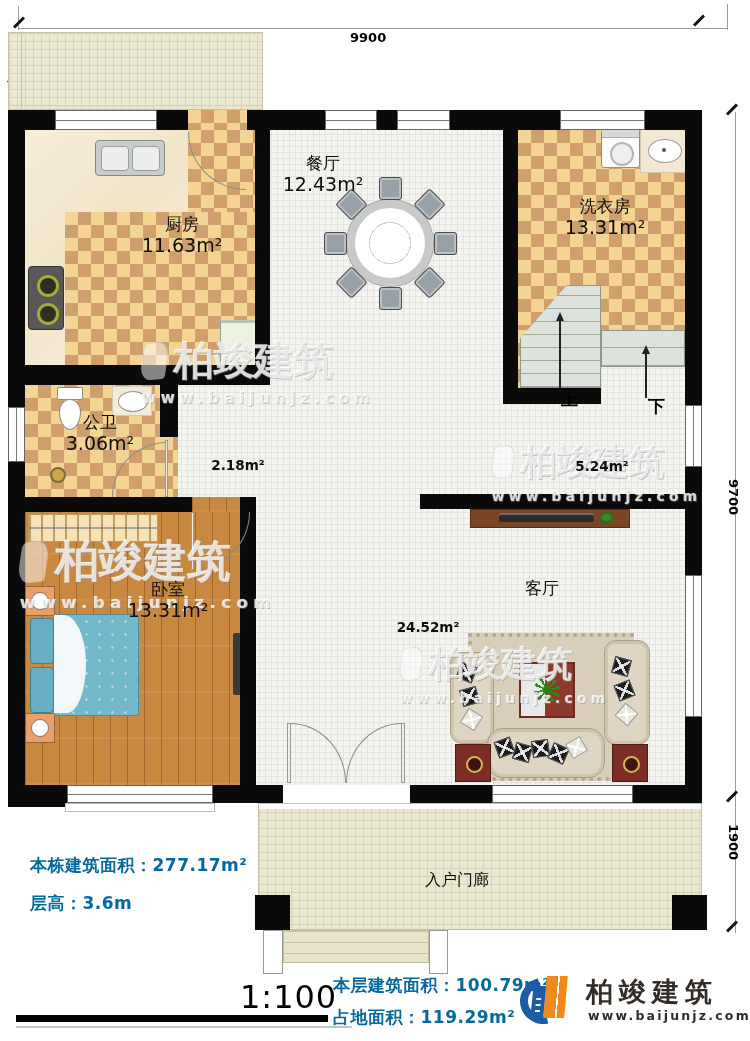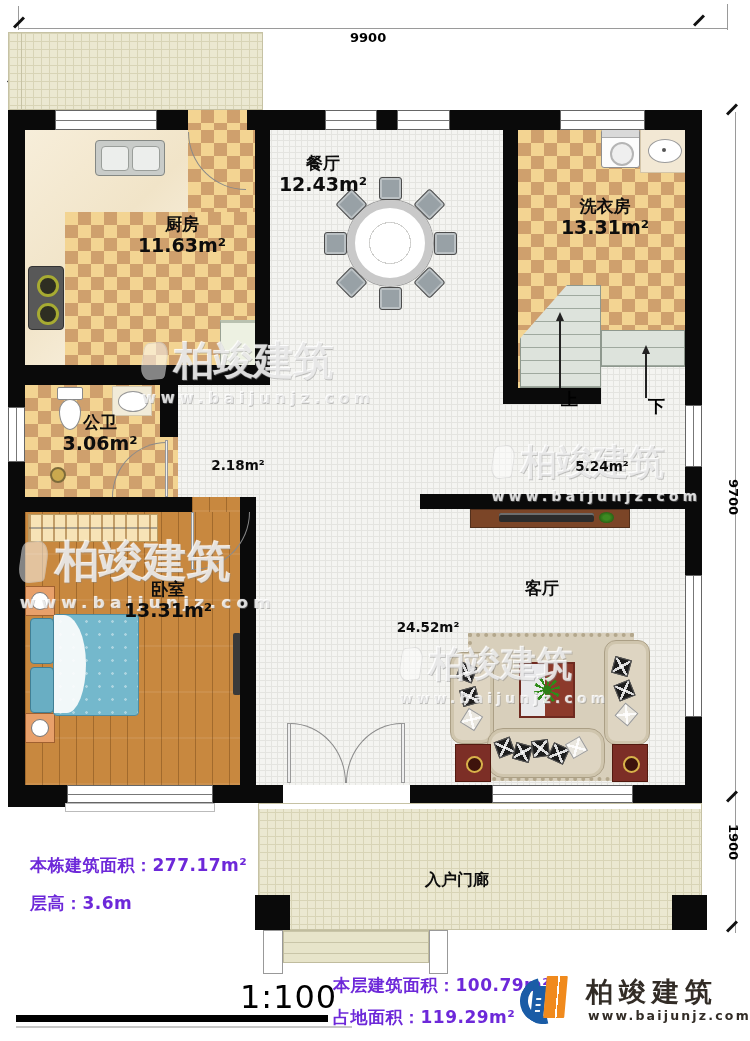--- a/index.html
+++ b/index.html
@@ -32,21 +32,21 @@
   .arc-tl{border-left:1.5px solid #8a8a8a;border-top:1.5px solid #8a8a8a;border-top-left-radius:100% 100%;}
   .arc-br{border-right:1.5px solid #8a8a8a;border-bottom:1.5px solid #8a8a8a;border-bottom-right-radius:100% 100%;}
   .arc-tr{border-right:1.5px solid #8a8a8a;border-top:1.5px solid #8a8a8a;border-top-right-radius:100% 100%;}
   .leaf{position:absolute;background:#eee;border:1px solid #999;box-sizing:border-box;}
   
   .dimline{position:absolute;background:#9a9a9a;}
   .tick{position:absolute;width:14px;height:3px;background:#111;transform:rotate(-45deg);}
   .dimtxt{position:absolute;font-size:13px;font-weight:700;color:#000;}
   .dimtxt.vert{transform:rotate(90deg);transform-origin:top left;width:60px;text-align:center;}
   
-  .rlabel{position:absolute;text-align:center;font-weight:700;color:#0d0d0d;transform:translateX(-50%);line-height:1.15;white-space:nowrap;}
+  .rlabel{position:absolute;text-align:center;font-weight:400;color:#0d0d0d;transform:translateX(-50%);line-height:1.15;white-space:nowrap;}
   .rlabel .nm{font-size:17px;display:block;}
   .rlabel .ar{font-size:19px;display:block;}
   .area-tag{position:absolute;font-size:13.5px;font-weight:700;color:#0d0d0d;transform:translateX(-50%);white-space:nowrap;padding-left:48px;}
   .updown{position:absolute;font-size:17px;font-weight:700;color:#000;}
   .aline{position:absolute;width:1.5px;background:#222;}
   .ahead{position:absolute;width:0;height:0;border-left:4px solid transparent;border-right:4px solid transparent;border-bottom:9px solid #222;}
   
   .sofa{position:absolute;background:#ded5c2;border:1.5px solid #ab9f85;border-radius:12px;box-sizing:border-box;box-shadow:inset 0 0 0 3px #cfc5ad;}
   .pillow{position:absolute;width:15px;height:15px;background:#1d1d1d;border:1px solid #555;
           background-image:linear-gradient(45deg,transparent 44%,rgba(255,255,255,.85) 44%,rgba(255,255,255,.85) 56%,transparent 56%),
@@ -56,21 +56,21 @@
   
   .wm{position:absolute;color:rgba(253,253,253,.62);
       text-shadow:.6px .6px .6px rgba(130,130,130,.45),-.5px -.5px .8px rgba(255,255,255,.75);
       font-weight:900;white-space:nowrap;pointer-events:none;}
   .wm .row{display:flex;align-items:center;gap:.18em;}
   .wm .mark{display:inline-block;width:.62em;height:.95em;background:rgba(253,253,253,.5);
       transform:skewX(-14deg) rotate(-6deg);border-radius:18% 45% 12% 45%;
       box-shadow:inset 0 0 0 1px rgba(150,150,150,.25);}
   .wm .url{display:block;font-size:.38em;letter-spacing:.32em;font-weight:700;margin-top:.08em;text-align:center;}
   
-  .finfo{position:absolute;font-size:17px;font-weight:600;color:#6d28d9;letter-spacing:.5px;}
+  .finfo{position:absolute;font-size:17px;font-weight:600;color:#0369a1;letter-spacing:.5px;}
   .ftitle{position:absolute;font-size:42px;font-weight:900;color:#000;letter-spacing:2px;}
   .fscale{position:absolute;font-size:32px;font-weight:400;color:#000;letter-spacing:1px;}
   .logo-name{position:absolute;font-size:27px;font-weight:900;color:#322c26;letter-spacing:6px;white-space:nowrap;}
   .logo-url{position:absolute;font-size:12.5px;font-weight:700;color:#322c26;letter-spacing:2.2px;white-space:nowrap;}
 </style>
 </head>
 <body>
 
 <div id="canvas">
 

